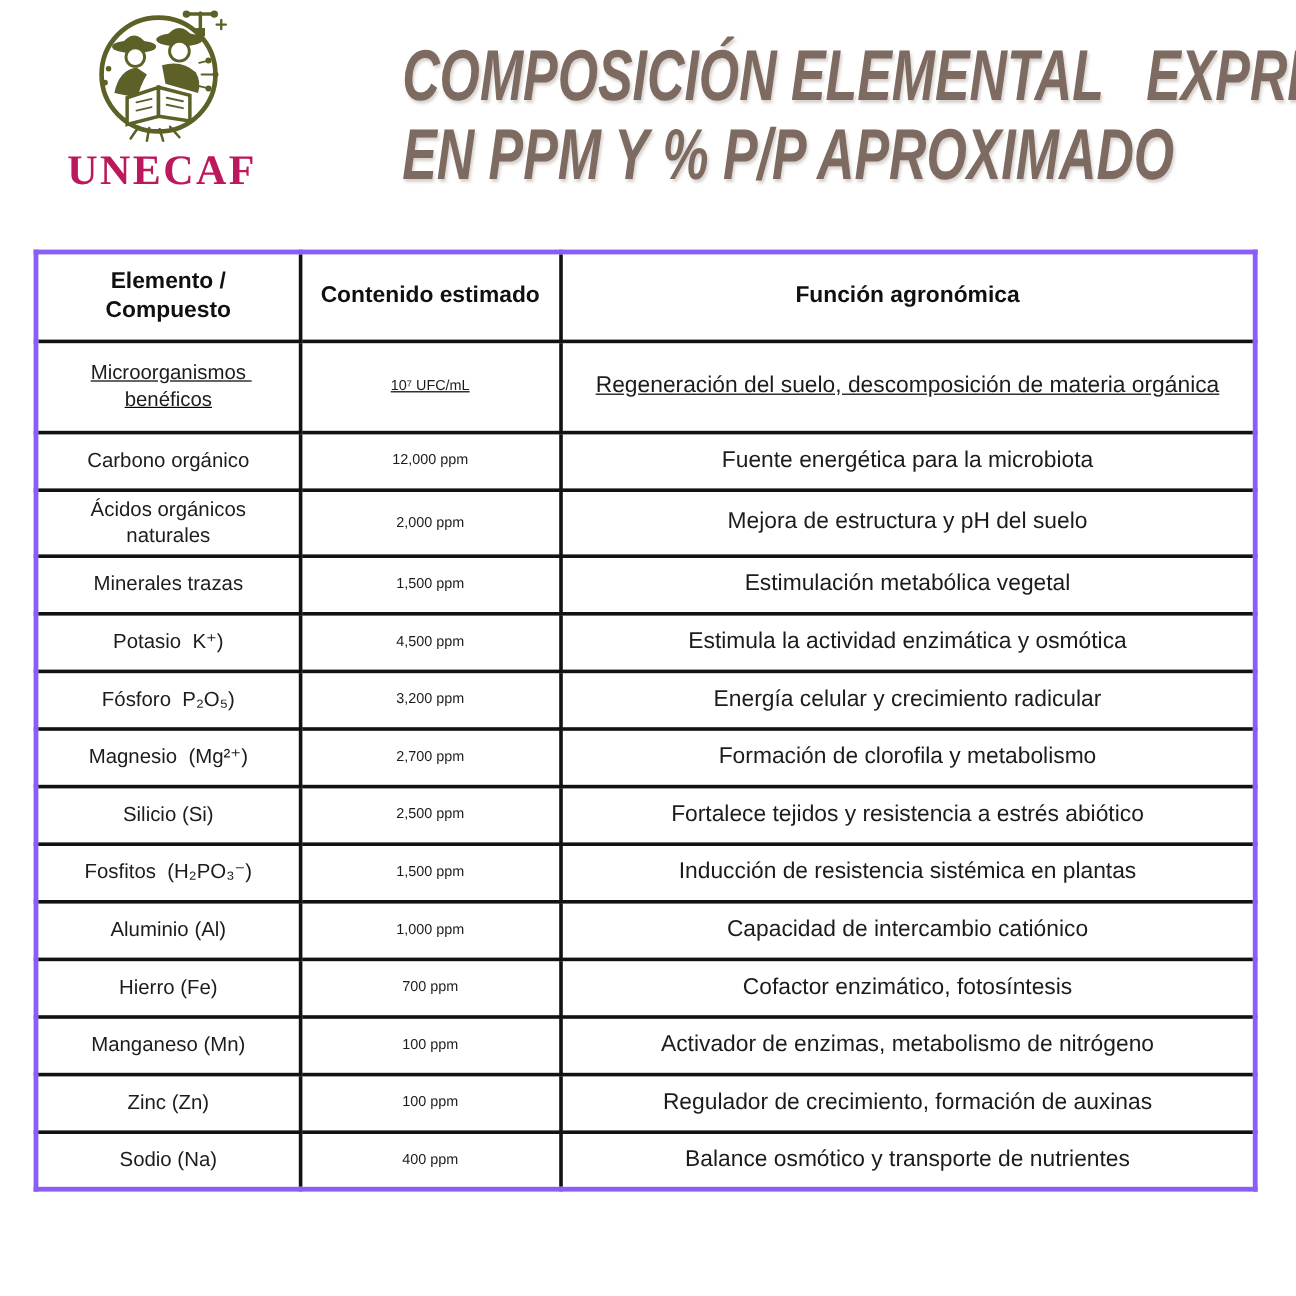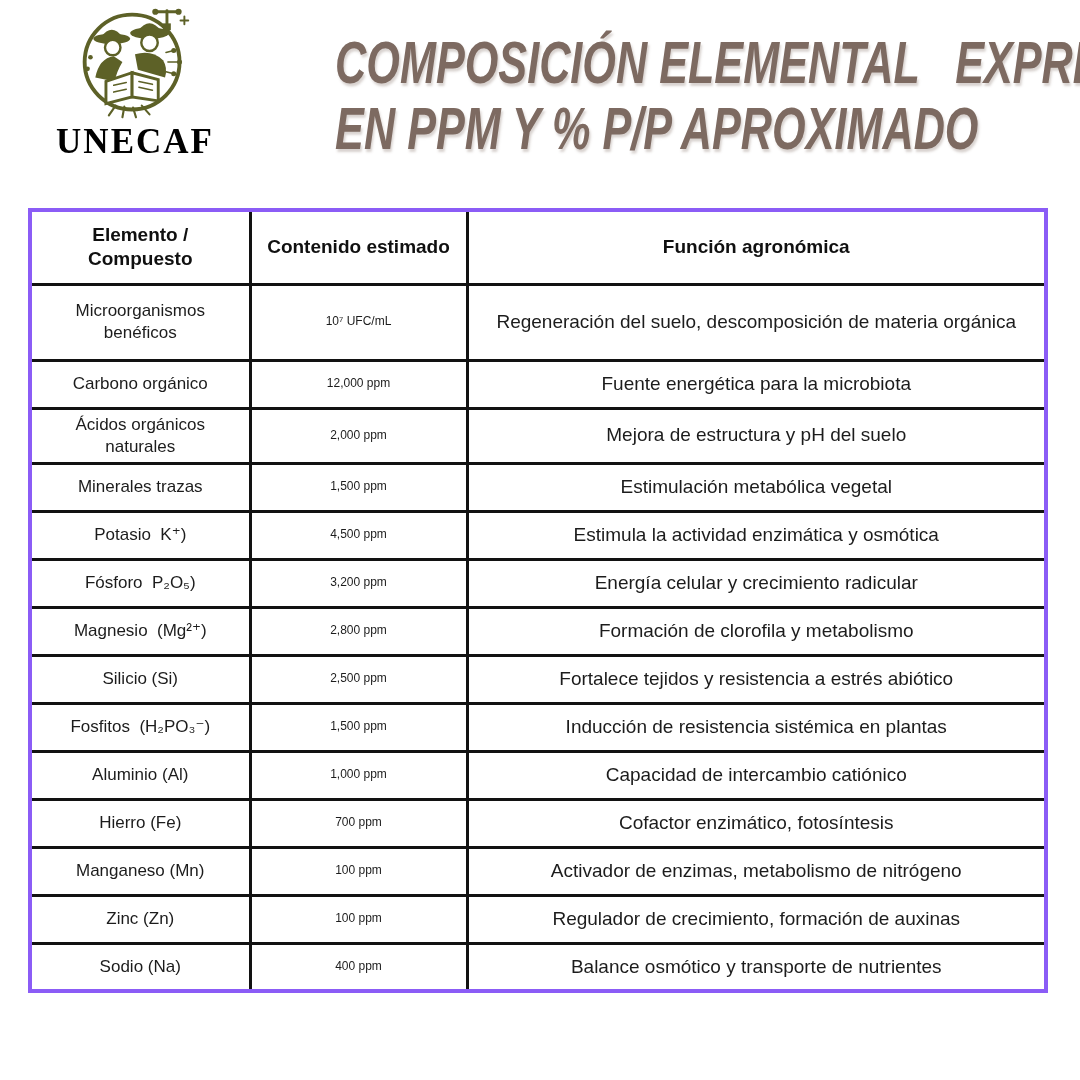--- a/index.html
+++ b/index.html
@@ -4,39 +4,39 @@
 <style>
   * { margin:0; padding:0; box-sizing:border-box; }
   html,body { width:1080px; height:1080px; background:#ffffff;
     font-family:"Liberation Sans","DejaVu Sans",sans-serif; }
   .page { position:relative; width:1080px; height:1080px; background:#fff; overflow:hidden; }
 
   
   .logo { position:absolute; left:50px; top:4px; width:170px; text-align:center; }
   .logo svg { display:block; margin:0 auto; width:130px; height:122px; }
   .logo-text { font-family:"Liberation Serif","DejaVu Serif",serif; font-weight:bold;
-    font-size:35px; letter-spacing:2px; color:#000000; margin-top:-4px; }
+    font-size:35px; letter-spacing:2px; color:#be185d; margin-top:-4px; }
 
   .title { position:absolute; left:215px; top:30px; width:858px; text-align:center;
     color:#7d6a61; font-weight:bold; font-style:italic; }
   .title-line { display:block; white-space:pre; font-size:60px; line-height:66px;
     transform:scaleX(0.72); transform-origin:50% 50%;
     text-shadow:2px 3px 3px rgba(125,106,97,0.30); }
 
   
   table.comp { position:absolute; left:28px; top:208px; width:1016px;
     border-collapse:collapse; table-layout:fixed; border:4px solid #8b5cf6; }
   col.c1 { width:220px; } col.c2 { width:217px; } col.c3 { width:579px; }
   th, td { border:3px solid #121212; text-align:center; vertical-align:middle;
     color:#1c1c1c; padding:4px 10px; line-height:1.3; }
   thead tr { height:74px; }
   th { font-size:19px; font-weight:bold; color:#101010; padding:4px 2px; }
   th.h1 { white-space:pre-line; }
   tbody tr { height:48px; }
-  tbody tr:first-child { height:76px; }
+  tbody tr:first-child { height:76px;text-decoration:underline; }
   td.c1 { font-size:17px; white-space:pre-wrap; }
   td.c2 { font-size:12px; }
   td.c3 { font-size:19px; }
 </style>
 </head>
 <body>
 
 <div class="page">
 
   <div class="logo">
@@ -123,21 +123,21 @@
       <td class="c2">4,500 ppm</td>
       <td class="c3">Estimula la actividad enzimática y osmótica</td>
     </tr>
         <tr>
       <td class="c1">Fósforo  P₂O₅)</td>
       <td class="c2">3,200 ppm</td>
       <td class="c3">Energía celular y crecimiento radicular</td>
     </tr>
         <tr>
       <td class="c1">Magnesio  (Mg²⁺)</td>
-      <td class="c2">2,800 ppm</td>
+      <td class="c2">2,700 ppm</td>
       <td class="c3">Formación de clorofila y metabolismo</td>
     </tr>
         <tr>
       <td class="c1">Silicio (Si)</td>
       <td class="c2">2,500 ppm</td>
       <td class="c3">Fortalece tejidos y resistencia a estrés abiótico</td>
     </tr>
         <tr>
       <td class="c1">Fosfitos  (H₂PO₃⁻)</td>
       <td class="c2">1,500 ppm</td>

